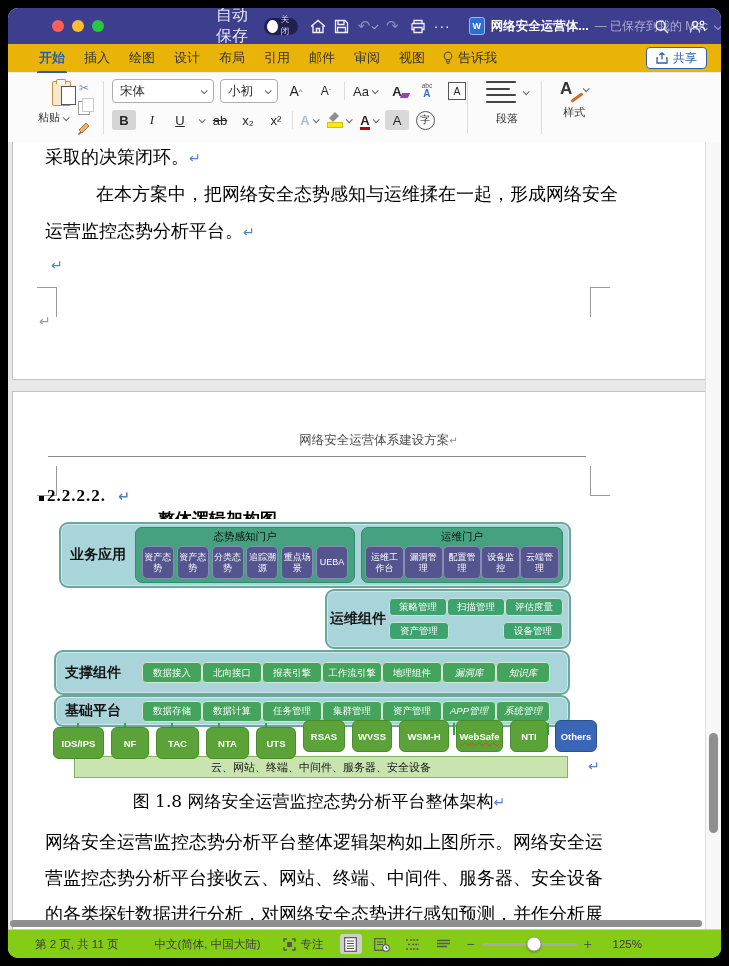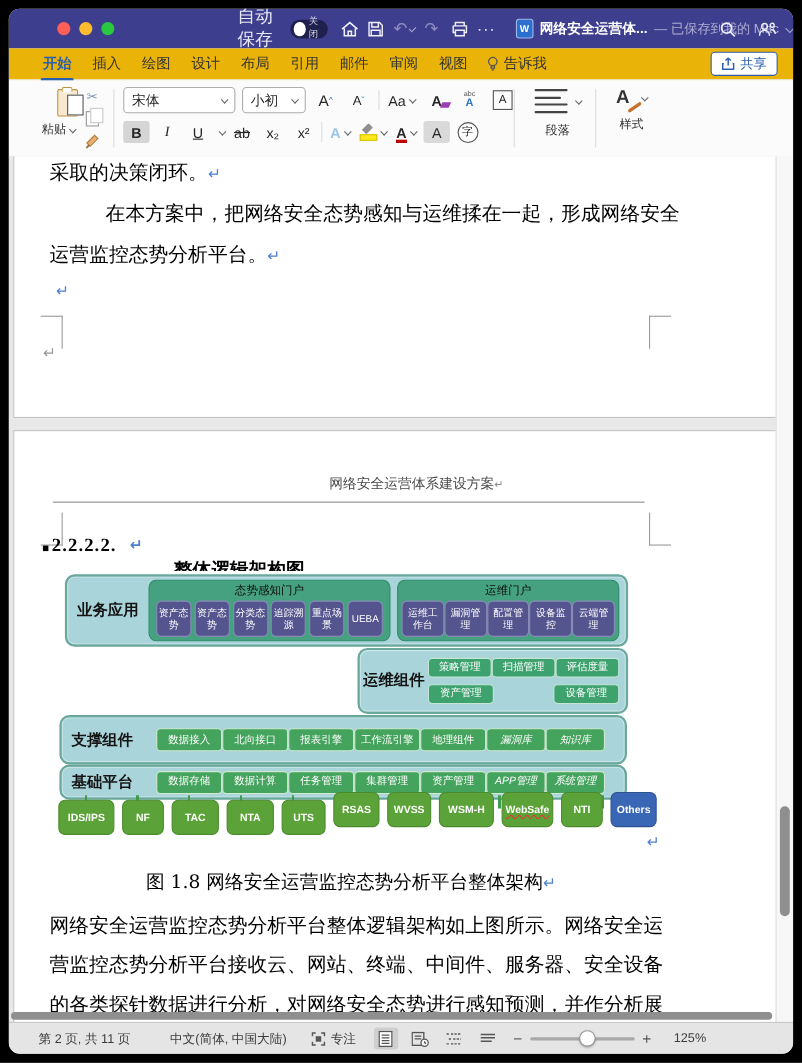--- a/index.html
+++ b/index.html
@@ -136,21 +136,21 @@
   .devrow .dev:nth-child(1){width:49px;}.devrow .dev:nth-child(2){width:36px;}
   .devrow .dev:nth-child(3){width:41px;}.devrow .dev:nth-child(4){width:41px;}
   .devrow .dev:nth-child(5){width:38px;}.devrow .dev:nth-child(6){width:40px;}
   .devrow .dev:nth-child(7){width:38px;}.devrow .dev:nth-child(8){width:48px;}
   .devrow .dev:nth-child(9){width:45px;text-align:center;}.devrow .dev:nth-child(10){width:36px;}
   .devrow .dev:nth-child(11){width:40px;}
   .dgbar{position:absolute;left:21px;top:236px;width:492px;height:20px;background:#c9e4ae;border:1px solid #7fb35f;
     display:flex;align-items:center;justify-content:center;font-size:11px;color:#151515;z-index:1;}
   .dgpil{position:absolute;left:535px;top:238px;}
   
-  .statusbar{position:absolute;left:0;bottom:0;width:713px;height:28px;background:#e5e5e5;border-top:1px solid #c9c9c9;
+  .statusbar{position:absolute;left:0;bottom:0;width:713px;height:28px;background:#84cc16;border-top:1px solid #c9c9c9;
     display:flex;align-items:center;font-size:11.5px;color:#3c3c3c;}
   .sb-page{margin-left:27px;}
   .sb-lang{margin-left:36px;}
   .sb-focus{margin-left:22px;display:flex;align-items:center;gap:5px;}
   .viewbtns{margin-left:16px;display:flex;gap:9px;align-items:center;}
   .vbtn{width:22px;height:20px;display:flex;align-items:center;justify-content:center;border-radius:3px;color:#555;}
   .vbtn.on{background:#cfcfcf;}
   .zoomer{margin-left:12px;display:flex;align-items:center;gap:7px;color:#555;}
   .ztrack{width:95px;height:3px;background:#a9a9a9;border-radius:2px;position:relative;}
   .zknob{position:absolute;left:55%;top:50%;transform:translate(-50%,-50%);width:13px;height:13px;border-radius:50%;
@@ -460,20 +460,23 @@
               <span class="gbox">数据存储</span>
               <span class="gbox">数据计算</span>
               <span class="gbox">任务管理</span>
               <span class="gbox">集群管理</span>
               <span class="gbox">资产管理</span>
               <span class="gbox">APP管理</span>
               <span class="gbox">系统管理</span>
             </div>
         </div>
         <div class="connectors"></div>
+        <div class="dgbar">
+            <span>云、网站、终端、中间件、服务器、安全设备</span>
+          </div>
 
         <div class="devrow">
           <span class="dev">IDS/IPS</span>
           <span class="dev">NF</span>
           <span class="dev">TAC</span>
           <span class="dev">NTA</span>
           <span class="dev">UTS</span>
           <span class="dev high">RSAS</span>
           <span class="dev high">WVSS</span>
           <span class="dev high">WSM-H</span>

